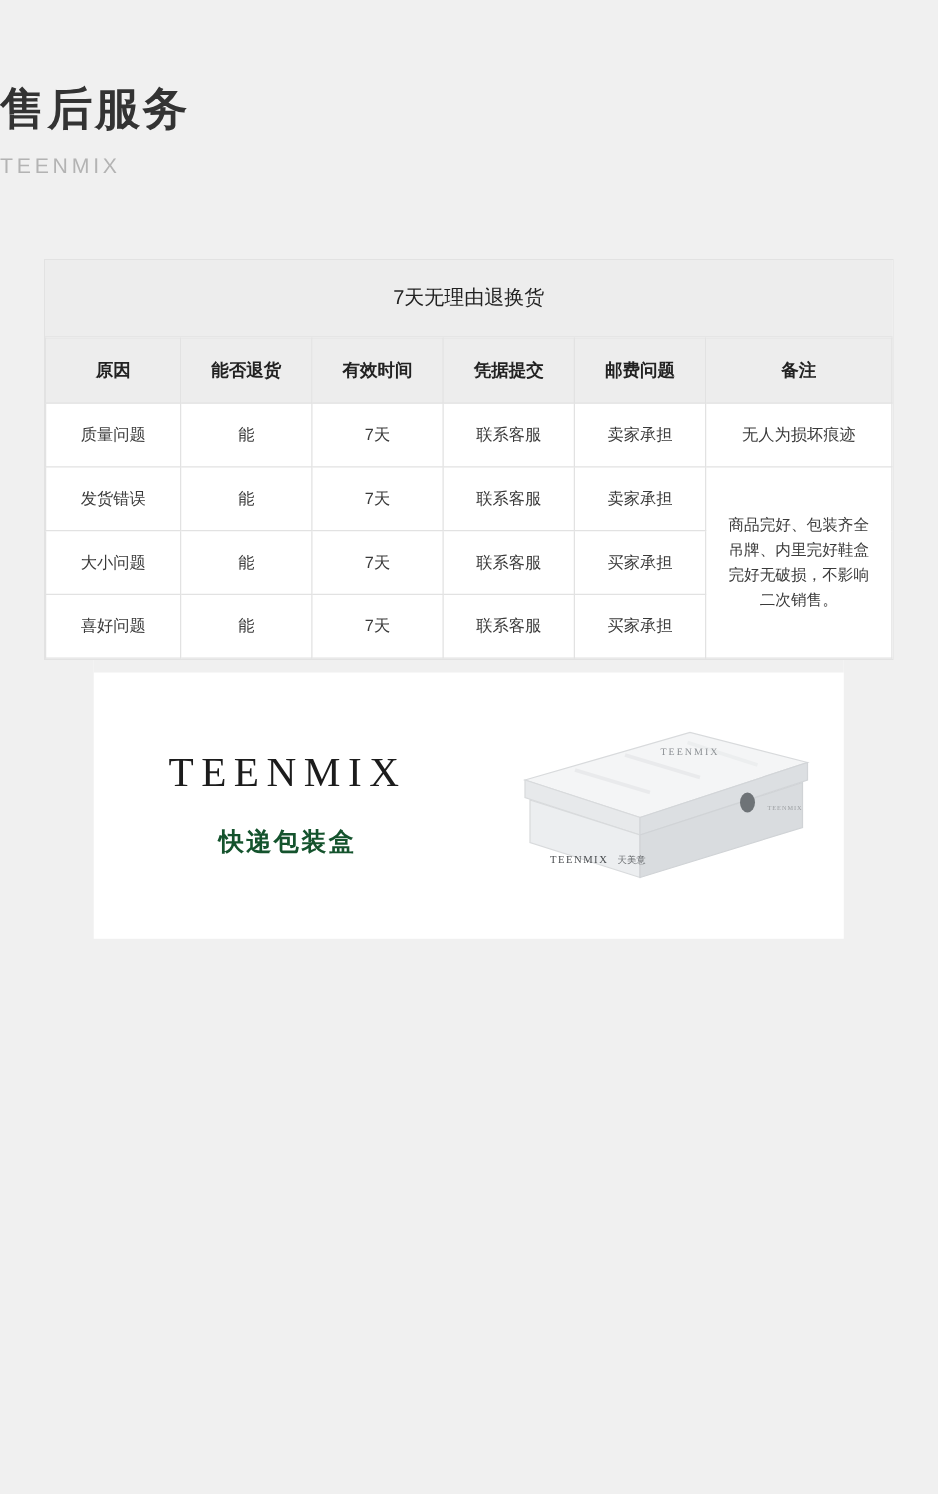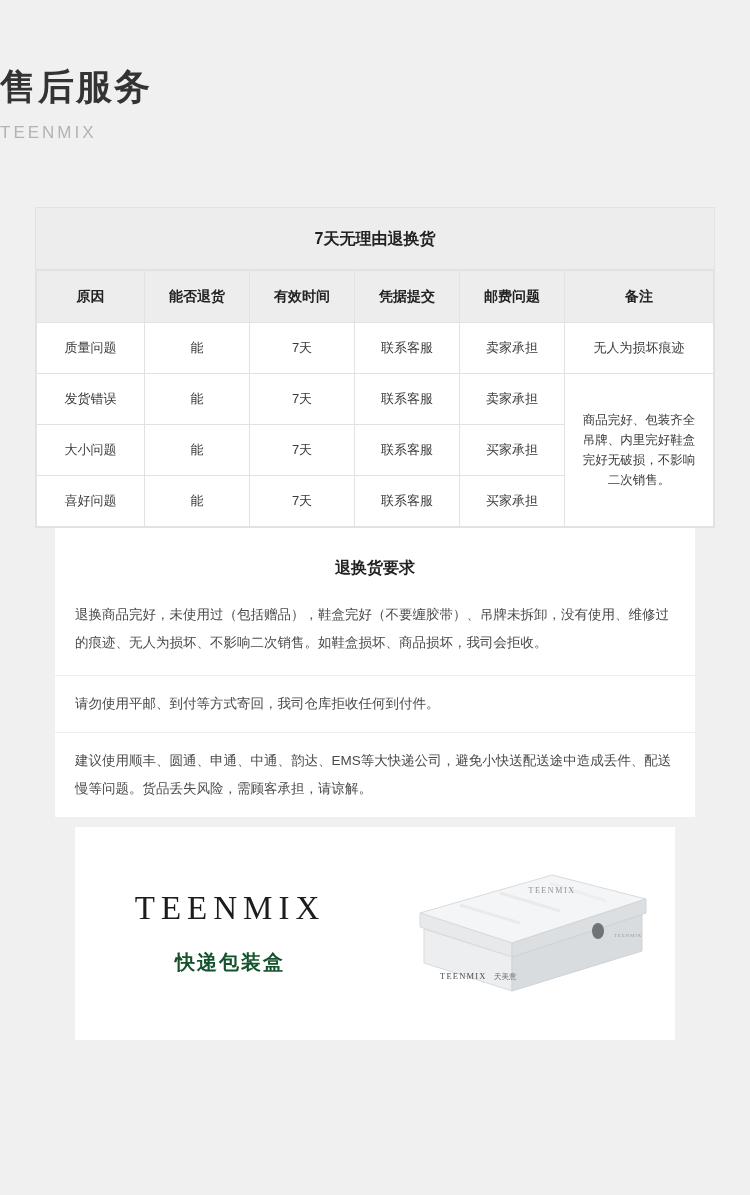--- a/index.html
+++ b/index.html
@@ -38,21 +38,21 @@
 
   .table-wrap {
     margin: 63px 35px 0 35px;
     background: #fff;
     border: 1px solid #e2e2e2;
   }
   .table-title {
     background: #ededed;
     text-align: center;
     font-size: 16px;
-    font-weight: bold;
+    font-weight: normal;
     color: #222;
     height: 62px;
     line-height: 62px;
     border-bottom: 1px solid #e2e2e2;
   }
   table.rt {
     width: 100%;
     border-collapse: collapse;
     table-layout: fixed;
     background: #fff;
@@ -210,26 +210,20 @@
           <td>喜好问题</td>
           <td>能</td>
           <td>7天</td>
           <td>联系客服</td>
           <td>买家承担</td>
         </tr>
       </tbody>
     </table>
   </div>
 
-  <div class="panel">
-    <div class="panel-title">退换货要求</div>
-    <div class="para first">退换商品完好，未使用过（包括赠品），鞋盒完好（不要缠胶带）、吊牌未拆卸，没有使用、维修过的痕迹、无人为损坏、不影响二次销售。如鞋盒损坏、商品损坏，我司会拒收。</div>
-    <div class="para">请勿使用平邮、到付等方式寄回，我司仓库拒收任何到付件。</div>
-    <div class="para">建议使用顺丰、圆通、申通、中通、韵达、EMS等大快递公司，避免小快送配送途中造成丢件、配送慢等问题。货品丢失风险，需顾客承担，请谅解。</div>
-  </div>
 
   <div class="brandblock">
     <div class="brand-left">
       <div class="brand-name">TEENMIX</div>
       <div class="brand-sub">快递包装盒</div>
     </div>
     <div class="brand-right">
       <svg class="boxart" width="250" height="135" viewBox="0 0 250 135">
 
         <polygon points="20,48 152,10 246,34 112,78" fill="#f4f5f6" stroke="#d8dadc" stroke-width="1"></polygon>

